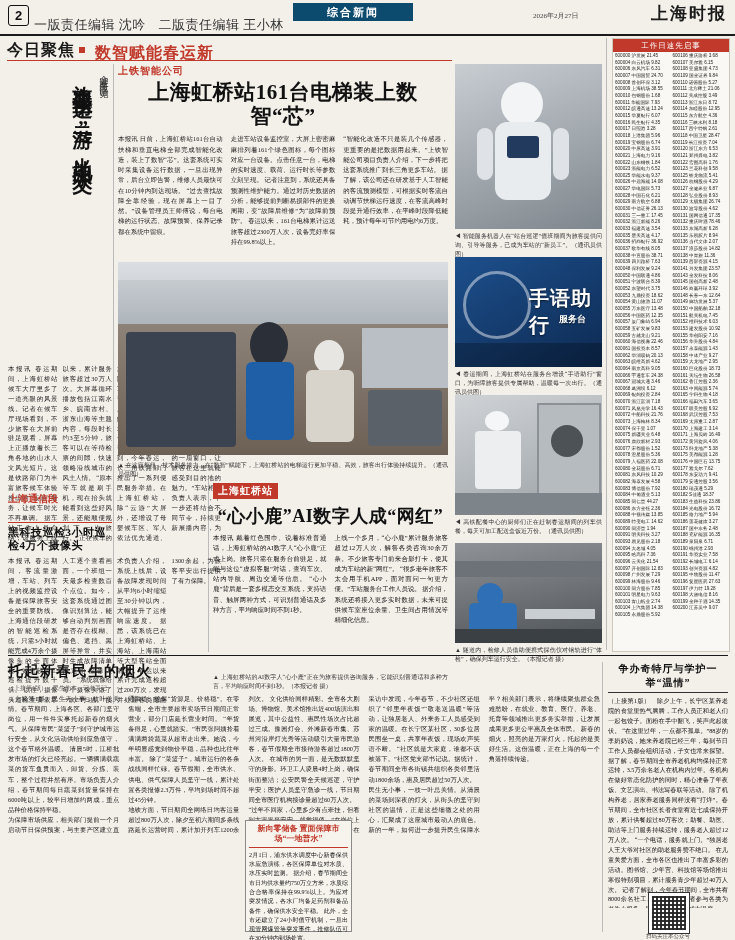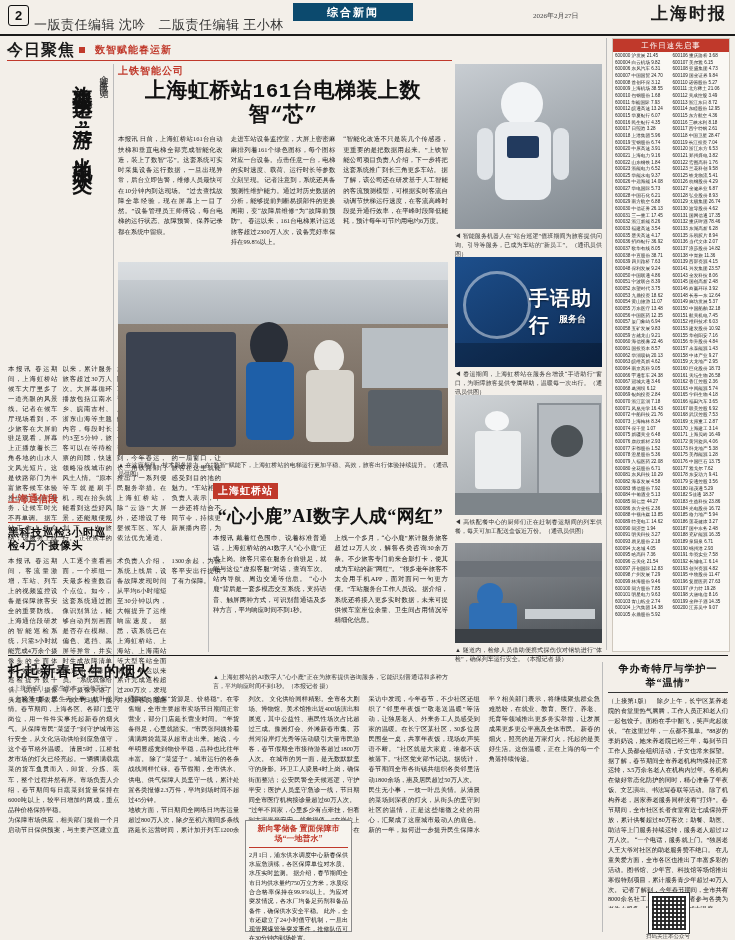--- a/index.html
+++ b/index.html
@@ -52,21 +52,21 @@
     border-bottom:1.6px solid #c0392b;
   }
   .focus-title{
     position:absolute;left:0;top:0;font-size:16px;font-weight:bold;
     color:#1a1a1a;letter-spacing:1px;
   }
   .focus-dot{
     position:absolute;left:72px;top:7px;width:6px;height:6px;background:#c0392b;
   }
   .focus-sub{
-    position:absolute;left:88px;top:3px;font-size:10px;color:#c0392b;
+    position:absolute;left:88px;top:3px;font-size:16px;color:#c0392b;
     letter-spacing:1px;font-weight:bold;
   }
   
   .left-col{
     position:absolute;left:8px;top:64px;width:104px;height:425px;
   }
   .vtitle-wrap{
     position:absolute;left:0;top:0;width:104px;height:300px;
   }
   .vkicker{
@@ -102,21 +102,21 @@
   }
   
   .center{
     position:absolute;left:118px;top:64px;width:330px;
   }
   .c-kicker{
     font-size:10px;color:#c0392b;font-weight:bold;letter-spacing:1px;margin-bottom:2px;
   }
   .c-head{
     font-size:21px;font-weight:bold;letter-spacing:.5px;line-height:1.15;
-    text-align:center;margin:2px 0 6px 0;font-family:Liberation Mono, monospace;
+    text-align:center;margin:2px 0 6px 0;
   }
   .c-cols{
     column-count:3;column-gap:8px;font-size:6.4px;line-height:1.6;
     text-align:justify;color:#1a1a1a;height:172px;
   }
   .photo{
     background:linear-gradient(160deg,#6a6f75,#3d4248);
     position:relative;overflow:hidden;
   }
   .cap{

